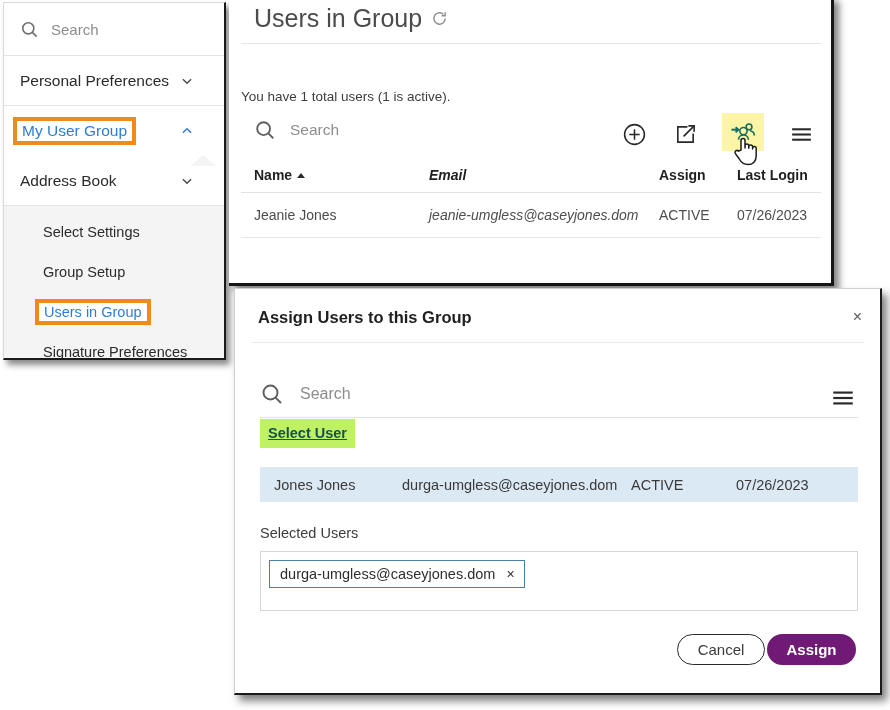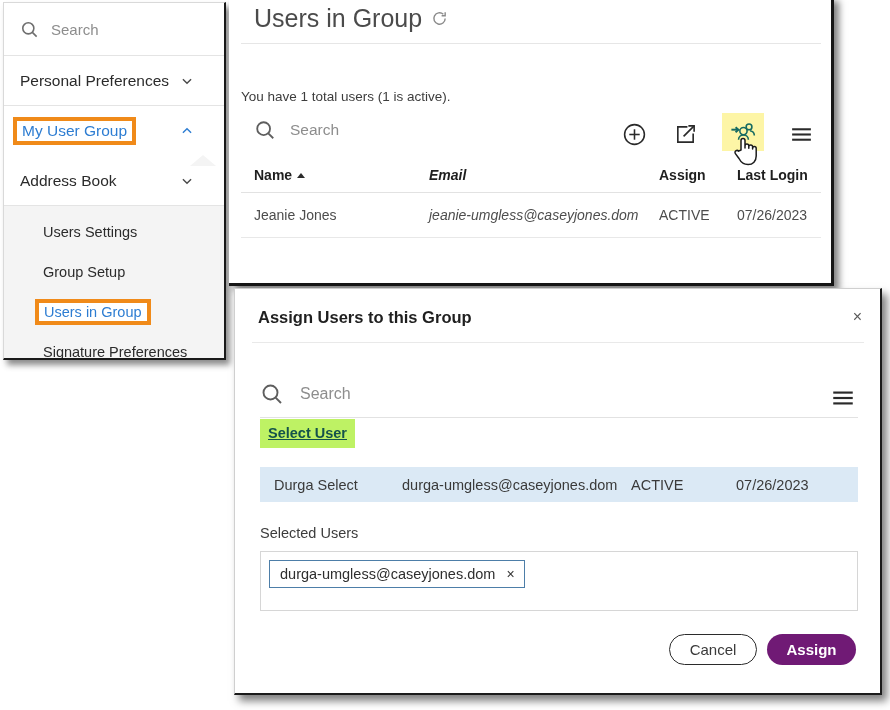--- a/index.html
+++ b/index.html
@@ -137,21 +137,21 @@
     border:1px solid #d6d6d6;box-sizing:border-box;
   }
   .chip{
     position:absolute;left:8px;top:8px;height:28px;
     border:1px solid #4d7ea8;background:#fff;
     display:flex;align-items:center;gap:11px;padding:0 9px 0 10px;
     font-size:14.5px;color:#2e2e2e;box-sizing:border-box;
   }
   .chip .x{color:#333;font-size:14px;}
 
-  .dlg-footer{position:absolute;right:24px;top:345px;display:flex;align-items:center;gap:10px;}
+  .dlg-footer{position:absolute;right:24px;top:345px;display:flex;align-items:center;gap:2px;}
   .btn{
     height:31px;border-radius:16px;display:flex;align-items:center;justify-content:center;
     font-size:15px;box-sizing:border-box;cursor:pointer;
   }
   .btn-cancel{width:88px;border:1.5px solid #2b2b2b;background:#fff;color:#3a3a3a;}
   .btn-assign{width:89px;background:#701a75;color:#fff;font-weight:bold;border:none;}
 </style>
 </head>
 <body>
 
@@ -184,21 +184,21 @@
 
   <div class="sb-row">
     <span class="lbl">Address Book</span>
     <svg class="chev" viewBox="0 0 24 24" fill="none" stroke="currentColor" stroke-width="2.4">
         <polyline points="5,9 12,16 19,9"></polyline>
       </svg>
   </div>
 
   <div class="subnav">
     <div class="sub-item">
-      <span>Users Settings</span>
+      <span>Select Settings</span>
     </div>
     <div class="sub-item">
       <span>Group Setup</span>
     </div>
     <div class="sub-item linked">
       <span class="hl-box">
         <span>Users in Group</span>
       </span>
     </div>
     <div class="sub-item">
@@ -308,21 +308,21 @@
       <line x1="3" y1="17" x2="21" y2="17"></line>
     </svg>
   </div>
   <div class="dlg-rule2"></div>
 
   <div class="select-user">
     <span>Select User</span>
   </div>
 
   <div class="dlg-row">
-    <span class="d-name">Durga Select</span>
+    <span class="d-name">Jones Jones</span>
     <span class="d-mail">durga-umgless@caseyjones.dom</span>
     <span class="d-stat">ACTIVE</span>
     <span class="d-log">07/26/2023</span>
   </div>
 
   <div class="sel-label">Selected Users</div>
 
   <div class="chipbox">
     <div class="chip">
       <span>durga-umgless@caseyjones.dom</span>

